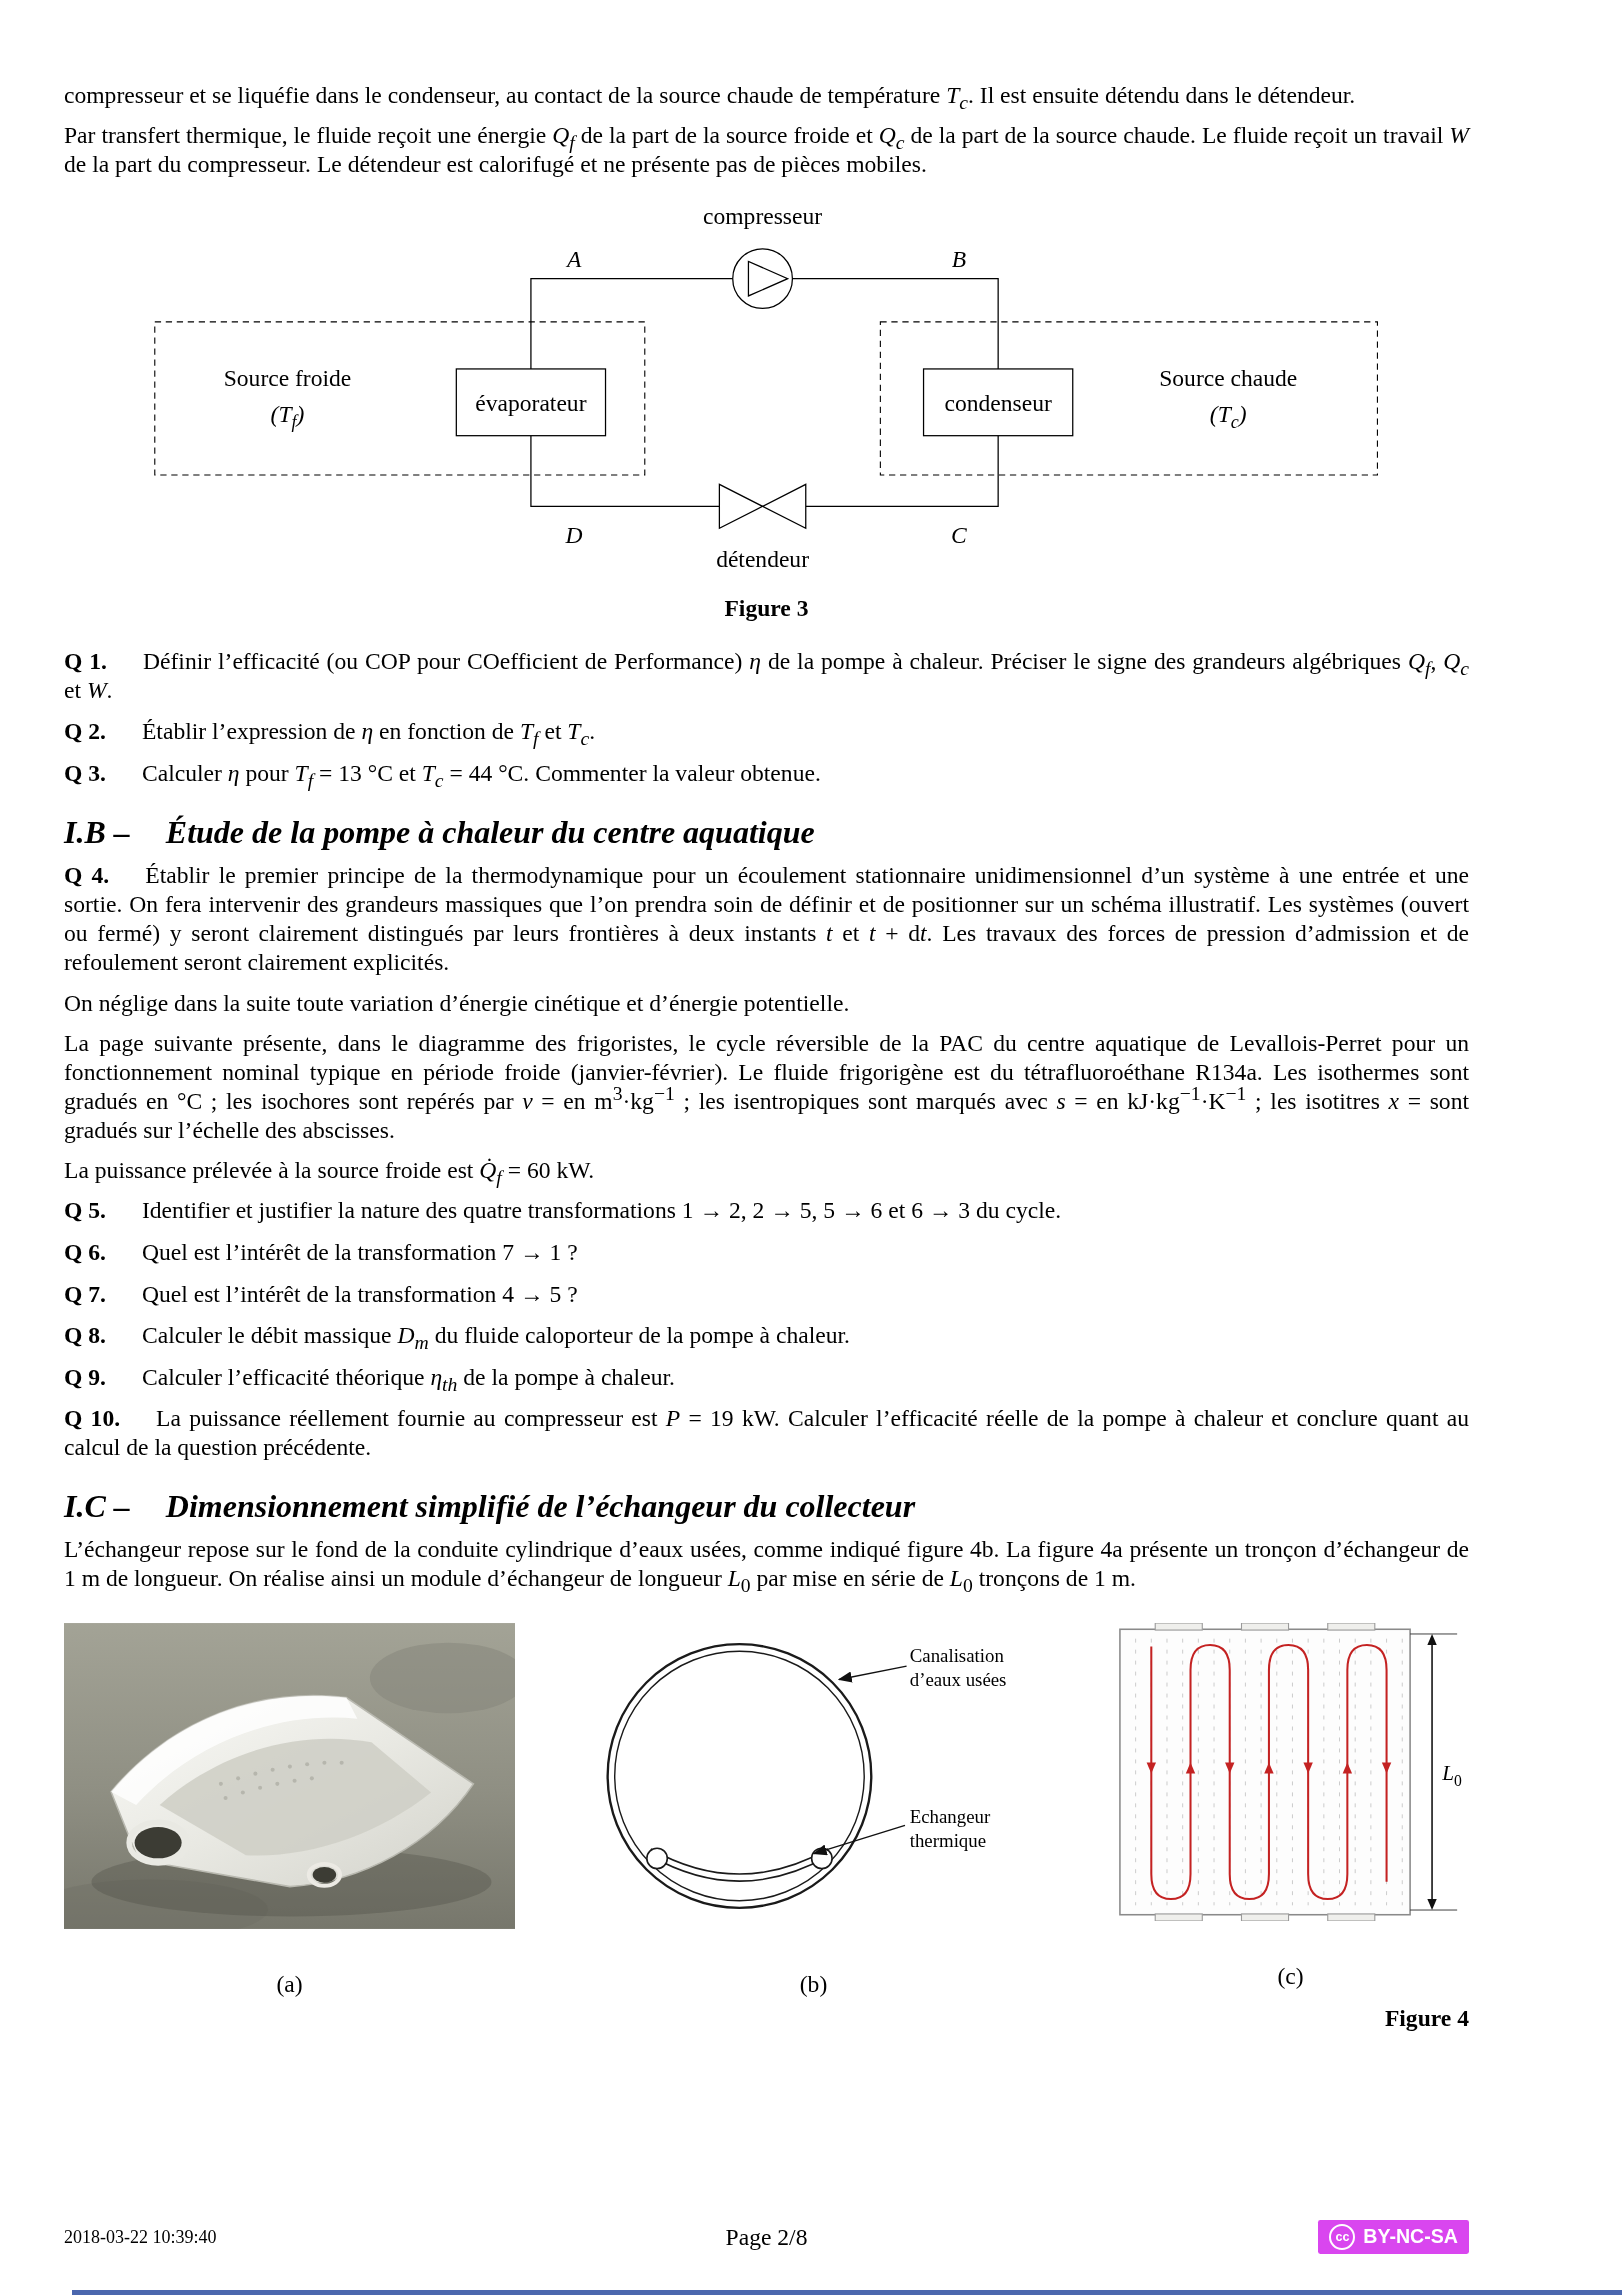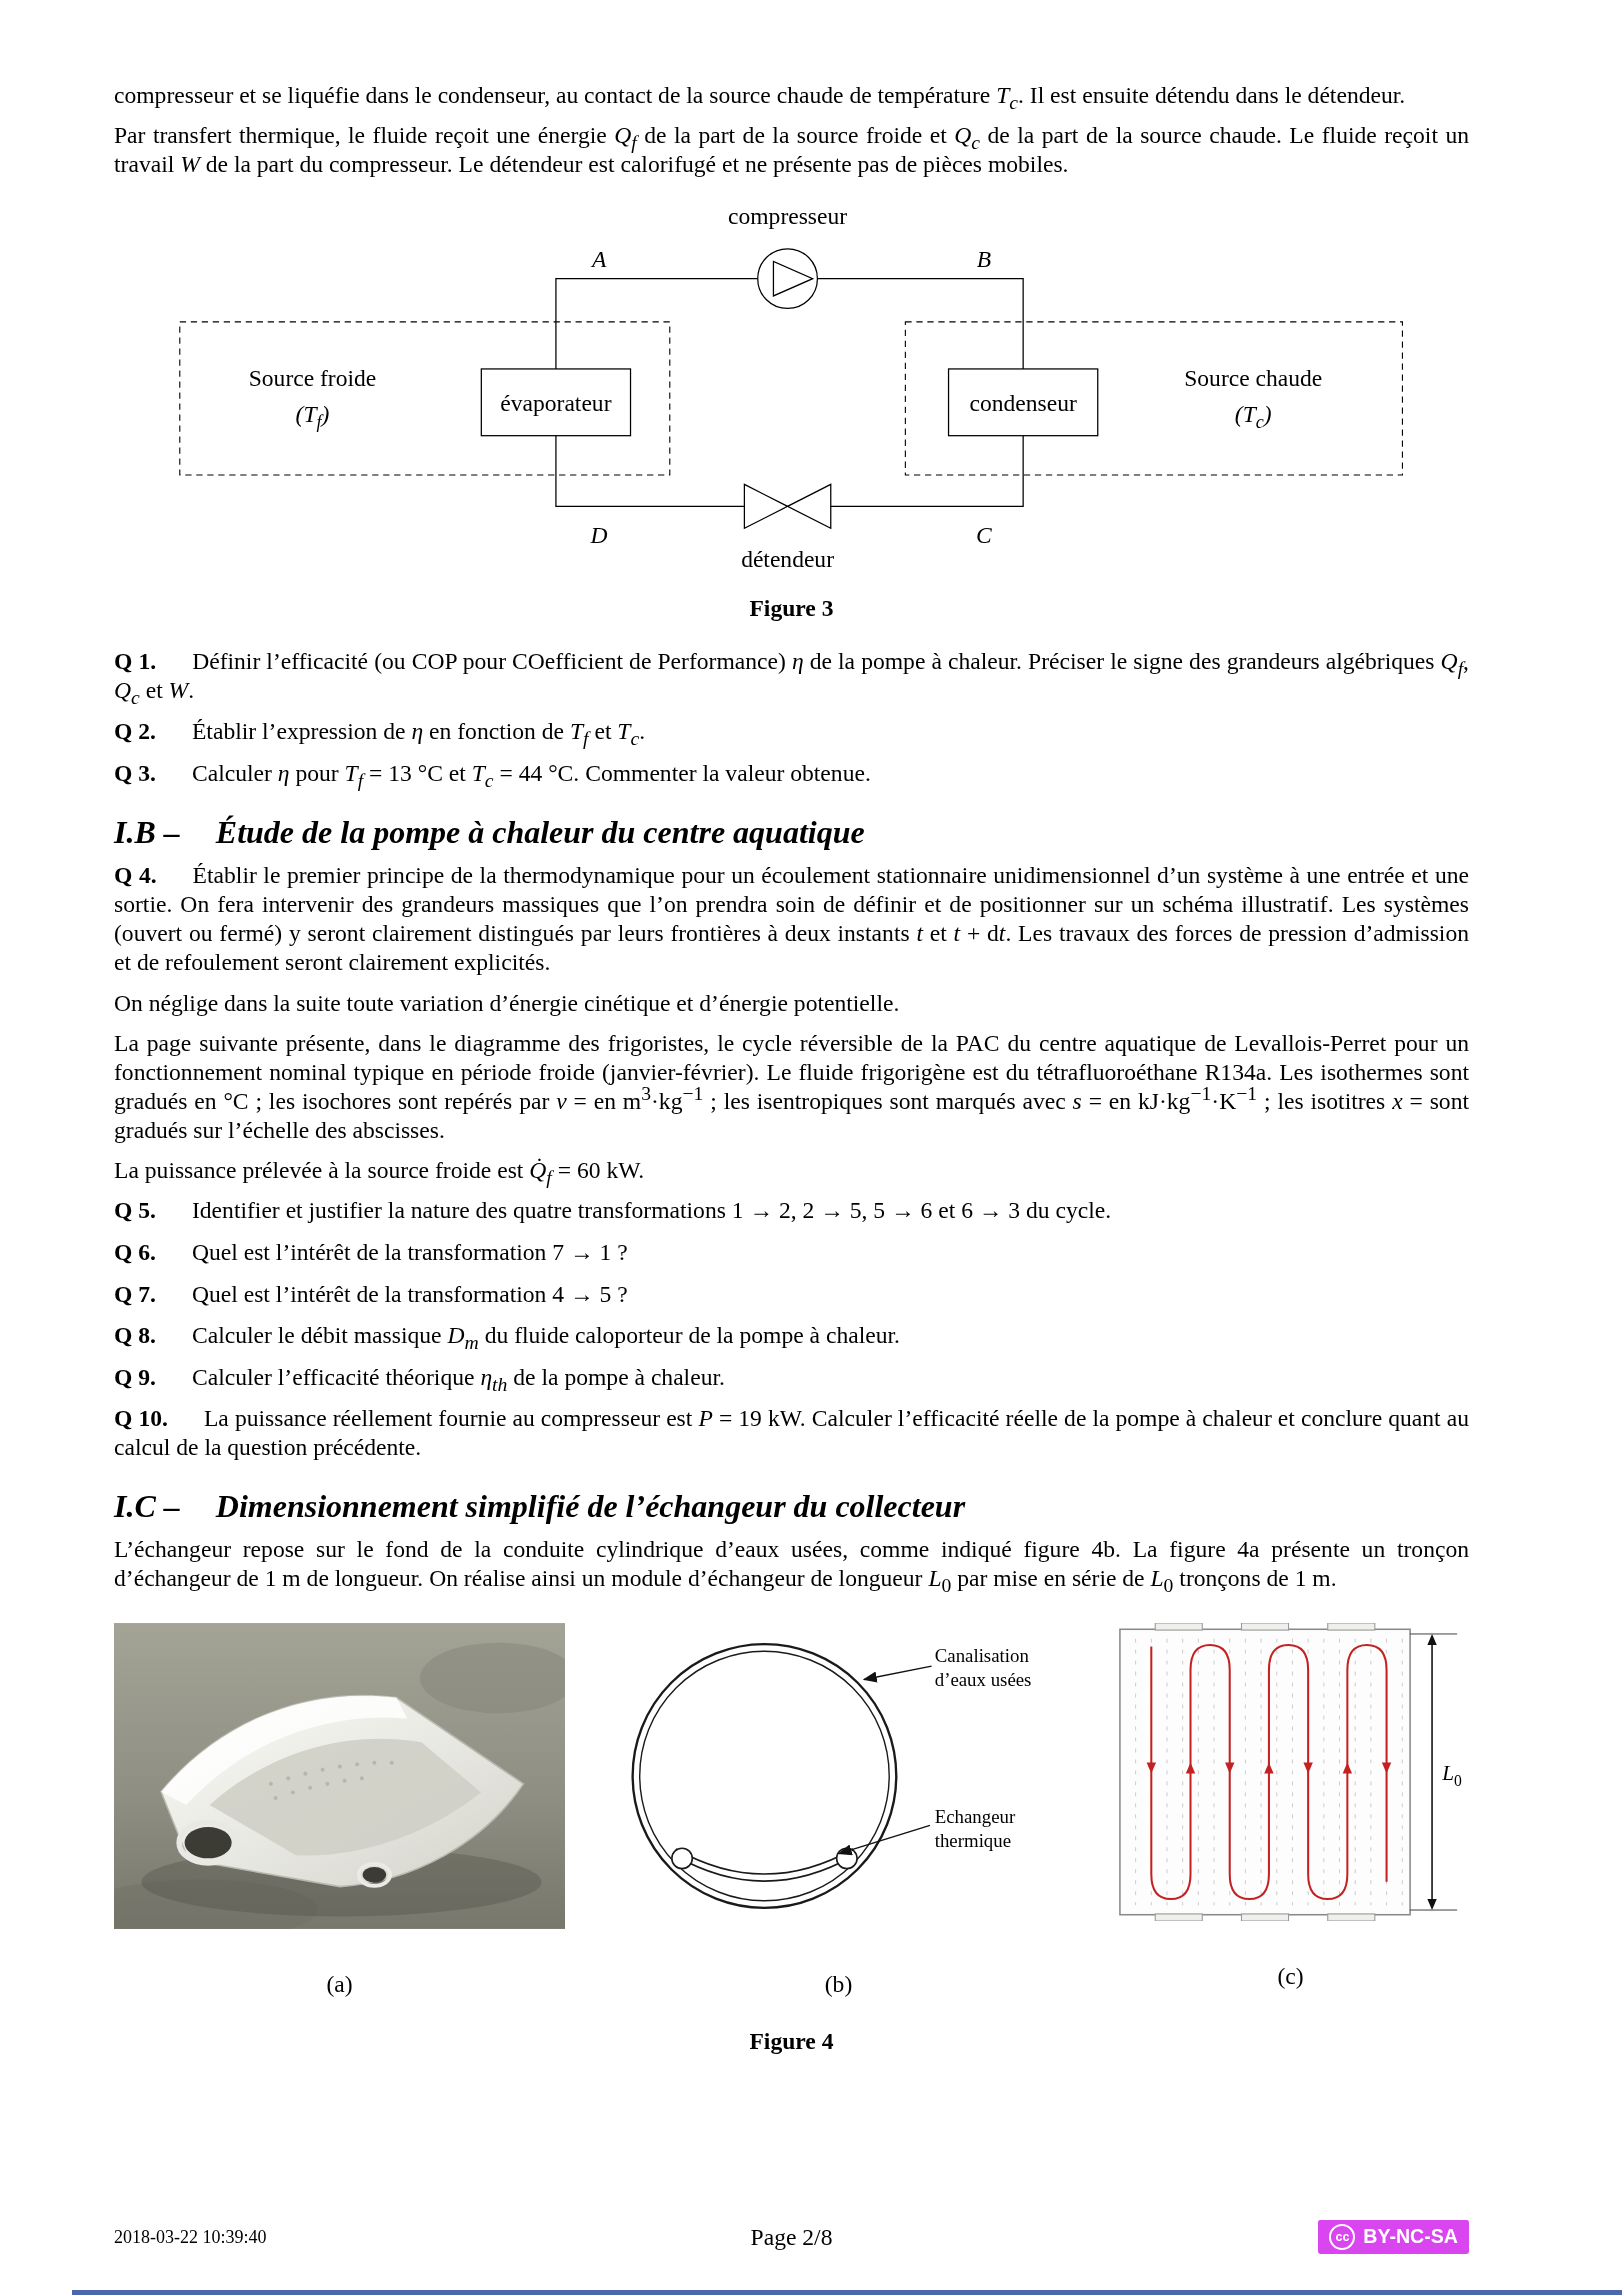--- a/index.html
+++ b/index.html
@@ -3,41 +3,41 @@
 <meta charset="utf-8">
 <style>
   html,body{margin:0;padding:0;background:#ffffff;}
   .page{
     position:relative;
     width:1623px;height:2295px;
     margin:0 auto;background:#ffffff;color:#000;
     font-family:"Liberation Serif",serif;
     font-size:23.6px;line-height:29px;
     box-sizing:border-box;
-    padding:75px 154px 0 114px;
+    padding:75px 154px 0 64px;
     display:flex;flex-direction:column;border-radius:23px;
   }
   p.body{margin:5.5px 0;text-align:justify;}
   .q{margin:6.3px 0;text-align:justify;}
   .qnum{font-weight:bold;padding-right:36px;}
   .section-heading{font-weight:bold;font-style:italic;font-size:32px;margin:23.6px 0 7.9px 0;}
   .secnum{padding-right:36px;}
   .fig3wrap{margin:20.4px auto 0 auto;width:1225px;}
   .fig3svg{display:block;}
   .fig3svg text{font-family:"Liberation Serif",serif;font-size:30px;fill:#000;}
   .fig3svg .it{font-style:italic;}
   .pipe{fill:none;stroke:#000;stroke-width:1.6;}
   .sym{fill:#fff;stroke:#000;stroke-width:1.6;}
   .dashedbox{fill:none;stroke:#000;stroke-width:1.4;stroke-dasharray:8 6;}
   .solidbox{fill:#fff;stroke:#000;stroke-width:1.6;}
   .figcaption{text-align:center;font-weight:bold;margin:12.6px 0 17.3px 0;}
   .fig4row{display:flex;justify-content:space-between;align-items:flex-start;margin-top:25px;}
   .fig4panel{display:flex;flex-direction:column;align-items:center;gap:28px;}
   .subcaption{margin-top:12.6px;text-align:center;}
-  .fig4caption{text-align:center;font-weight:bold;margin:28px 0 0 0;}
+  .fig4caption{text-align:right;font-weight:bold;margin:5px 0 0 0;}
   .pbsvg text{font-family:"Liberation Serif",serif;font-size:24px;fill:#000;}
   .pcsvg text{font-family:"Liberation Serif",serif;fill:#000;}
   .footer{margin-top:auto;margin-bottom:41px;display:flex;align-items:center;}
   .footer-left{flex:1;font-size:18px;}
   .footer-center{font-size:23.6px;}
   .footer-right{flex:1;display:flex;justify-content:flex-end;}
   .cc-badge{background:#d946ef;color:#fff;display:flex;align-items:center;gap:7.9px;
     padding:3.9px 11px;border-radius:2.4px;font-family:"Liberation Sans",sans-serif;
     font-weight:bold;font-size:19.6px;line-height:1;}
   .cc-circle{width:22px;height:22px;border:2px solid #fff;border-radius:50%;

